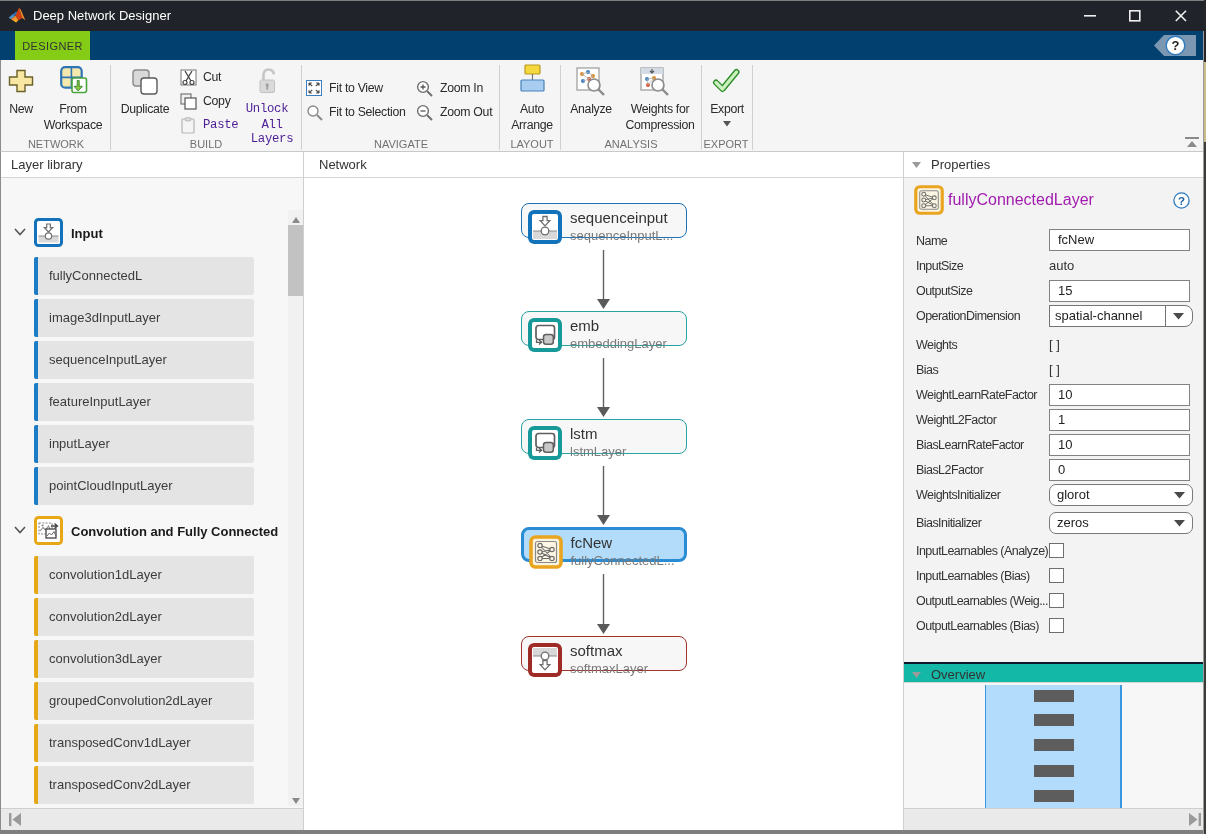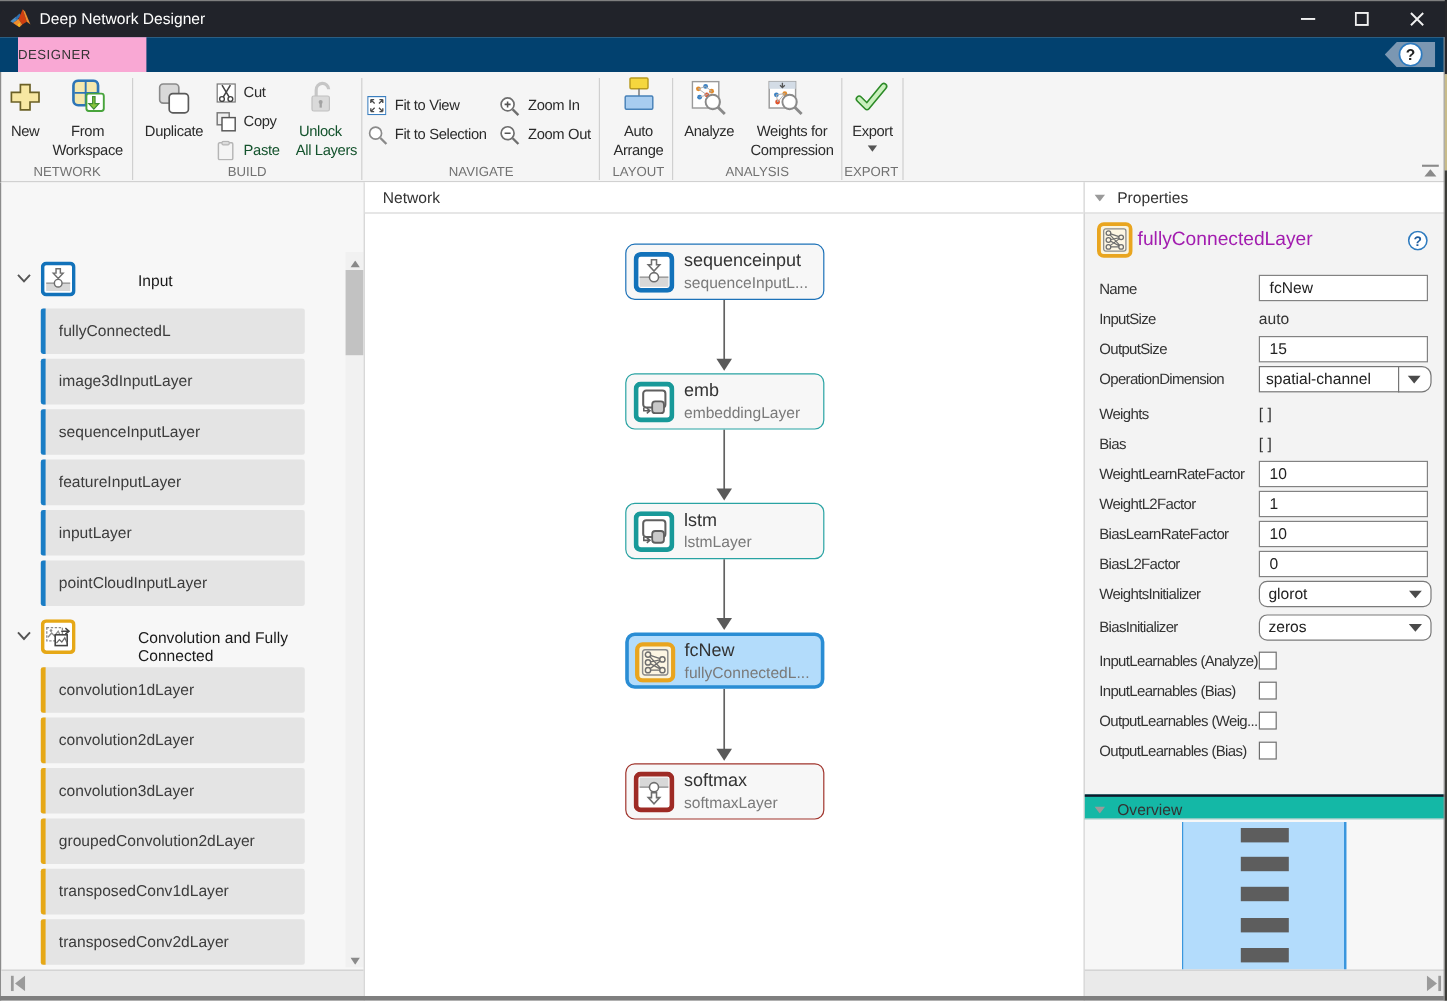--- a/index.html
+++ b/index.html
@@ -4,46 +4,46 @@
 <style>
 * { margin:0; padding:0; box-sizing:border-box; }
 html,body { width:1206px; height:834px; overflow:hidden; }
 body { position:relative; background:#fff; font-family:"Liberation Sans",sans-serif; }
 .abs { position:absolute; }
 
 #titlebar { left:0; top:0; width:1206px; height:31px; background:#21232a; }
 #titletext { left:33px; top:8px; color:#fff; font-size:13px; }
 
 #blueband { left:0; top:31px; width:1206px; height:29px; background:#02416f; }
-#tab { left:15px; top:31px; width:107px; height:29px; background:#f9a8d4; color:#333; font-size:11px; line-height:30px; letter-spacing:0.4px; }
+#tab { left:15px; top:31px; width:75px; height:29px; background:#84cc16; color:#333; font-size:11px; text-align:center; line-height:30px; letter-spacing:0.4px; }
 
 #ribbon { left:0; top:60px; width:1206px; height:92px; background:#f5f5f5; border-bottom:1px solid #c9c9c9; border-left:1px solid #8c8c8c; }
 .sep { top:65px; height:85px; width:1px; background:#d0d0d0; }
 .grplabel { font-size:11px; color:#717171; text-align:center; top:138px; }
 .rlabel { font-size:12.3px; letter-spacing:-0.3px; color:#2b2b2b; text-align:center; }
-.rlabel.dis { color:#14532d; }
+.rlabel.dis { color:#4c1d95;font-family:Liberation Mono, monospace; }
 
 #leftpanel { left:0; top:152px; width:303px; height:682px; background:#f7f7f7; border-left:1px solid #8c8c8c; }
 #centerpanel { left:303px; top:152px; width:600px; height:682px; background:#fff; border-left:1px solid #cfcfcf; }
 #rightpanel { left:903px; top:152px; width:303px; height:682px; background:#f3f3f3; border-left:1px solid #cfcfcf; }
 .phead { left:0; top:0; width:100%; height:26px; background:#fff; border-bottom:1px solid #d6d6d6; font-size:13px; color:#333; }
 
 #filterbox { left:10px; top:29px; width:285px; height:26px; background:#fff; border:1px solid #919191; font-size:13px; color:#8a8a8a; line-height:24px; padding-left:9px; }
 .entry { left:33px; width:220px; height:38px; background:#e4e4e4; border-radius:2px; font-size:13px; color:#3c3c3c; line-height:38px; padding-left:15px; }
 .entry:before { content:""; position:absolute; left:0; top:0; bottom:0; width:4px; border-radius:2px 0 0 2px; }
 .entry.blue:before { background:#1a7dc5; }
 .entry.gold:before { background:#e6a817; }
-.sechead { font-size:13px; font-weight:normal; color:#1a1a1a;margin-left:44px; }
+.sechead { font-size:13px; font-weight:bold; color:#1a1a1a; }
 
 #lscroll { left:287px; top:58px; width:15px; height:596px; background:#f1f1f1; }
 #lthumb { left:287px; top:73px; width:15px; height:71px; background:#c2c2c2; }
 
 .statusbar { height:22px; background:#eaeaea; border-top:1px solid #cfcfcf; }
 
-.node { left:217px; width:166px; height:47px; border-radius:8px; background:#f7f7f7; border:1.5px solid; }
+.node { left:217px; width:166px; height:35px; border-radius:8px; background:#f7f7f7; border:1.5px solid; }
 .nicon { left:6px; top:6px; width:34px; height:34px; border-radius:5px; }
 .ntitle { left:48px; top:5px; font-size:15px; color:#333; }
 .nsub { left:48px; top:24px; font-size:13px; color:#7a7a7a; }
 
 .plabel { left:12px; font-size:12.5px; letter-spacing:-0.55px; color:#333; line-height:16px; }
 .pinput { left:145px; width:141px; height:22px; background:#fff; border:1px solid #828282; font-size:13px; color:#222; line-height:20px; padding-left:8px; }
 .pvalue { left:145px; font-size:13px; color:#333; }
 .checkbox { left:145px; width:15px; height:15px; background:#fff; border:1.5px solid #6e6e6e; }
 </style>
 </head>
@@ -212,20 +212,23 @@
       <polygon points="0,0 8,0 4,5.5" fill="#555"></polygon>
     </svg>
 
 <svg class="abs" style="left:1184px;top:137px" width="16" height="11" viewBox="0 0 16 11">
   <rect x="1" y="0" width="14" height="2" fill="#8a8a8a"></rect>
   <polygon points="8,4 13,10 3,10" fill="#8a8a8a"></polygon>
 </svg>
 </div>
 
 <div class="abs" id="leftpanel">
+  <div class="abs phead">
+      <span class="abs" style="left:10px;top:5px">Layer library</span>
+    </div>
   <div id="leftlist">
     <svg class="abs" style="left:13px;top:76px" width="12" height="8" viewBox="0 0 12 8">
         <path d="M1,1 L6,6.5 L11,1" fill="none" stroke="#555" stroke-width="1.6"></path>
       </svg>
     <svg class="abs" style="left:33px;top:66px" width="29" height="29" viewBox="0 0 29 29">
       <rect x="1.5" y="1.5" width="26" height="26" rx="3" fill="#fff" stroke="#1272ba" stroke-width="3"></rect>
       <rect x="4.5" y="18" width="20" height="6.5" fill="#d8d8d8"></rect>
       <path d="M4.5,18 h20" stroke="#8a8a8a" stroke-width="1"></path>
       <path d="M12.7,6 h3.6 v3.6 h2.3 l-4.1,4.4 -4.1,-4.4 h2.3 z" fill="#fff" stroke="#6e6e6e" stroke-width="1.2"></path>
       <circle cx="14.5" cy="18" r="3.2" fill="#fff" stroke="#6e6e6e" stroke-width="1.2"></circle>

